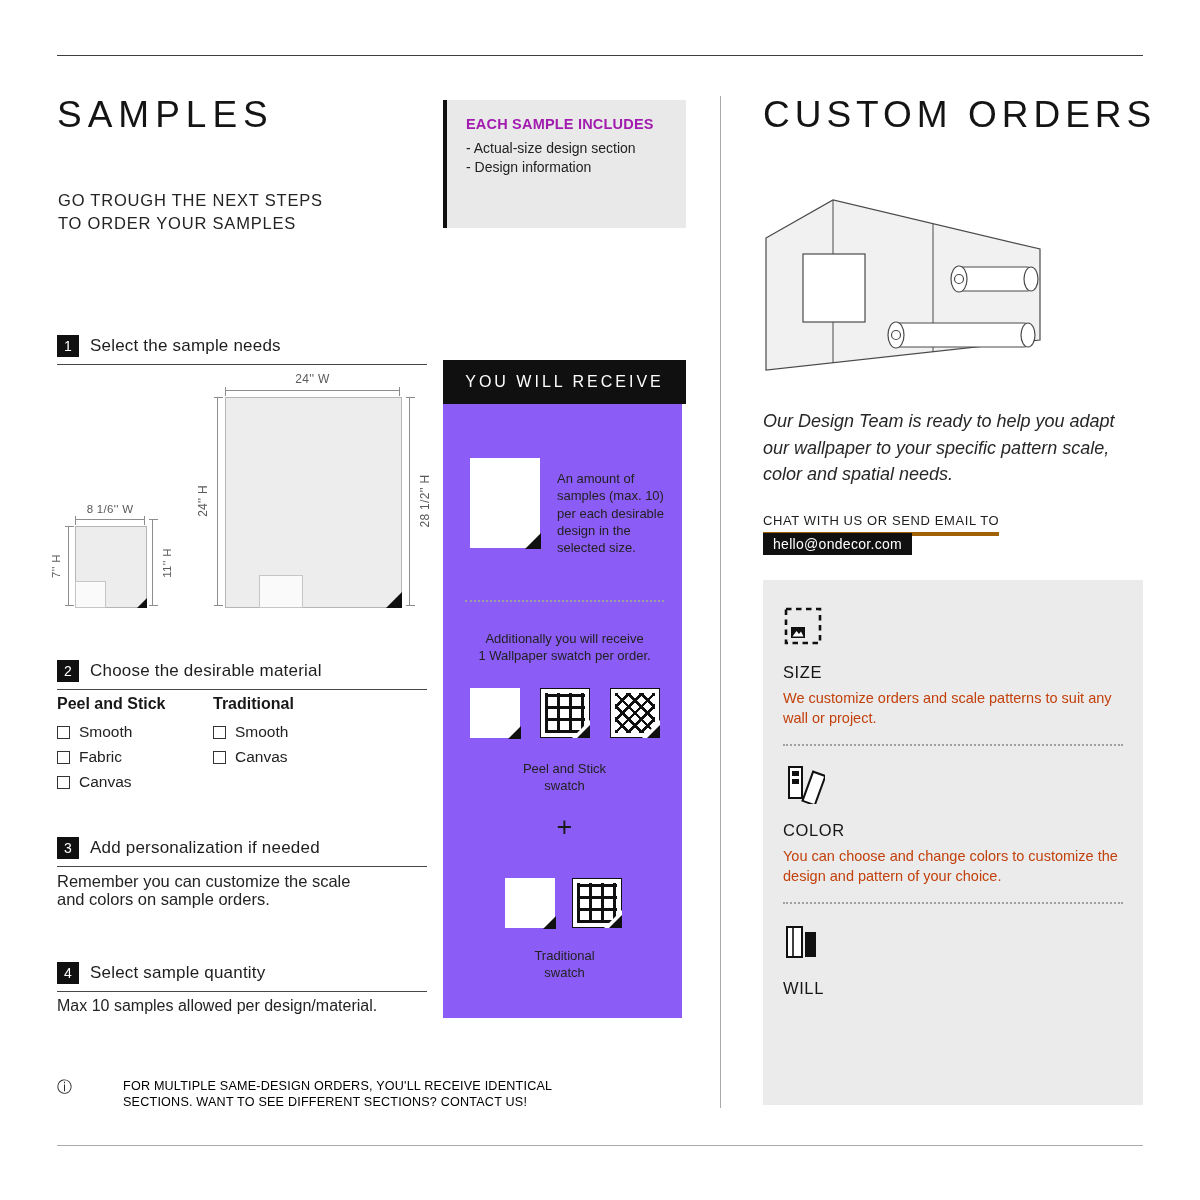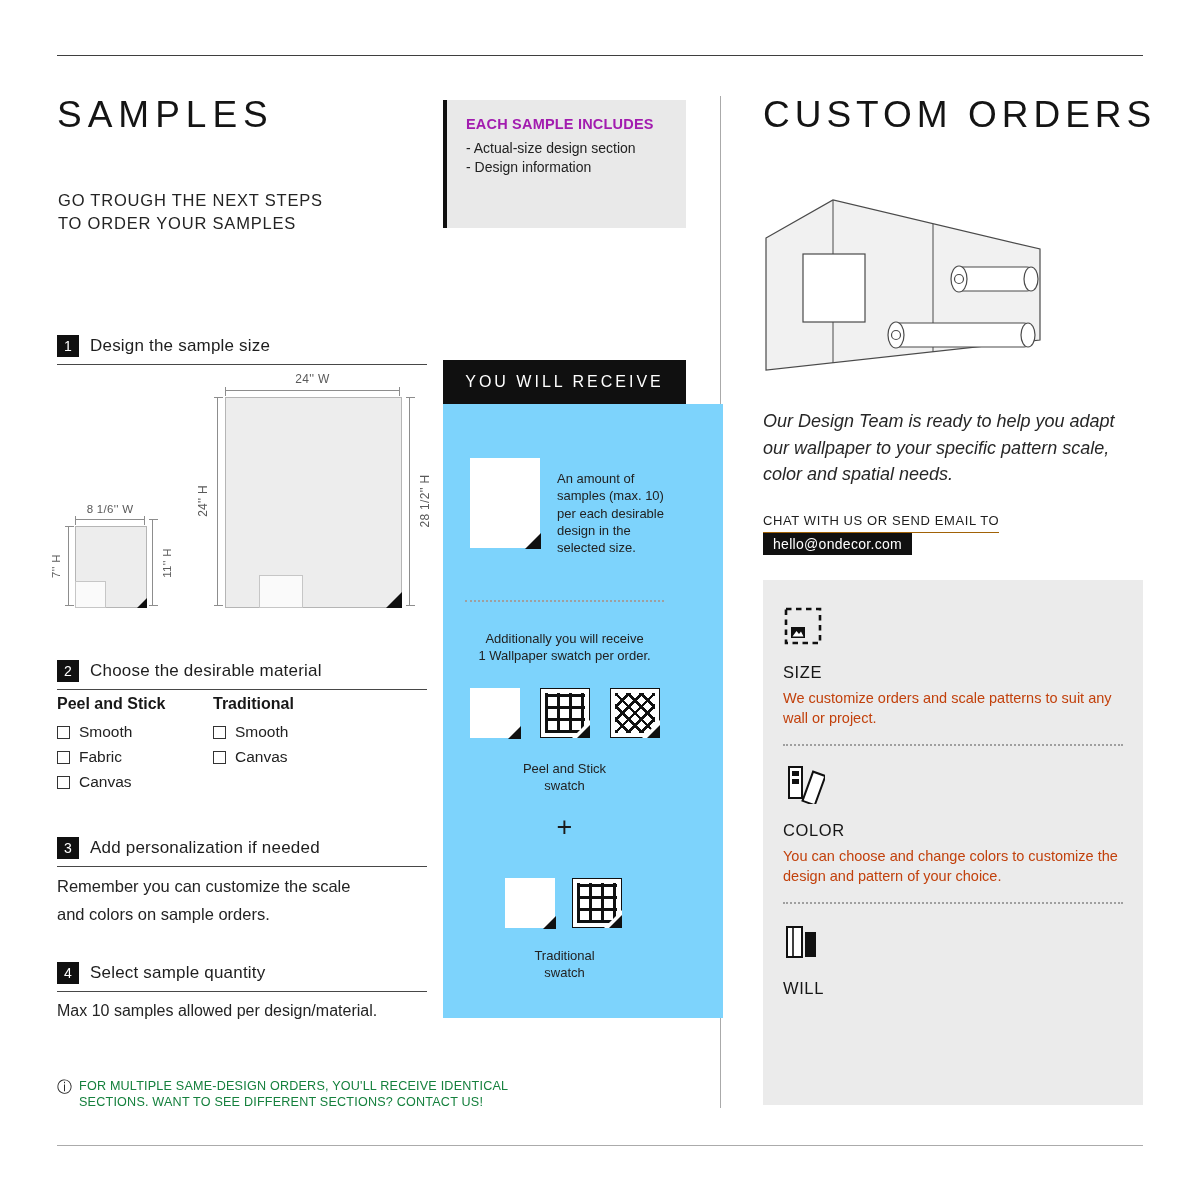--- a/index.html
+++ b/index.html
@@ -37,53 +37,53 @@
   .dim-v::after{bottom:0;}
   .dim-label{position:absolute;font-size:12px;color:#5a5a5a;letter-spacing:0.3px;}
   .dim-label.h{text-align:center;}
   .dim-label.sm{font-size:11.5px;}
   .dim-label.v{transform:translate(-50%,-50%) rotate(-90deg);white-space:nowrap;}
 
   .mat-title{font-size:16px;font-weight:700;margin-bottom:10px;color:#181818;}
   .mat-opt{display:flex;align-items:center;gap:9px;margin-bottom:7px;font-size:15.5px;color:#222;}
   .checkbox{width:11px;height:11px;border:1.2px solid #333;background:#fff;flex:0 0 11px;display:inline-block;}
 
-  .note{font-size:16.5px;line-height:28px;color:#242424;}
+  .note{font-size:16.5px;line-height:18px;color:#242424;}
   .note.small{font-size:16px;}
 
   .footer-note{display:flex;gap:7px;align-items:flex-start;}
   .info-icon{font-size:15px;line-height:16px;color:#222;}
-  .footer-text{font-size:12.6px;line-height:15.5px;letter-spacing:0.2px;color:#15803d;}
+  .footer-text{font-size:12.6px;line-height:15.5px;letter-spacing:0.2px;color:#000000;margin-left:44px;}
 
   .includes-box{position:absolute;left:443px;top:100px;width:243px;min-height:128px;background:#e9e9e9;
                 border-left:4px solid #101010;padding:16px 14px 14px 19px;box-sizing:border-box;}
   .includes-title{font-size:14.5px;font-weight:700;letter-spacing:0.2px;margin-bottom:7px;color:#a21caf;}
   .includes-item{font-size:14px;line-height:19px;color:#222;padding-left:9px;text-indent:-9px;}
 
   .receive-header{position:absolute;left:443px;top:360px;width:243px;height:44px;background:#101010;color:#ffffff;
                   display:flex;align-items:center;justify-content:center;font-size:16px;letter-spacing:3px;}
-  .receive-panel{position:absolute;left:443px;top:404px;width:280px;height:614px;background:#7dd3fc;}
+  .receive-panel{position:absolute;left:443px;top:404px;width:239px;height:614px;background:#8b5cf6;}
   .sample-icon{position:absolute;left:27px;top:54px;width:70px;height:90px;background:#ffffff;}
   .sample-icon .fold{border-bottom-width:16px;border-left-width:16px;}
   .receive-text{position:absolute;font-size:13px;line-height:17.3px;color:#222;}
   .dotline{position:absolute;border-top:2px dotted #9f9f9f;}
   .swatch{position:absolute;width:50px;height:50px;background:#ffffff;}
   .swatch.bordered{border:1.5px solid #101010;box-sizing:border-box;}
   .swatch .pattern{position:absolute;inset:4px;}
   .pattern.grid{background-image:repeating-linear-gradient(0deg,#101010 0 3px,transparent 3px 12px),
                                  repeating-linear-gradient(90deg,#101010 0 3px,transparent 3px 12px);}
   .pattern.cross{background-image:repeating-linear-gradient(45deg,#101010 0 2.6px,transparent 2.6px 9px),
                                   repeating-linear-gradient(-45deg,#101010 0 2.6px,transparent 2.6px 9px);}
   .swatch .fold{border-bottom-width:13px;border-left-width:13px;}
   .swatch .fold.white{border-bottom-width:18px;border-left-width:18px;}
   .swatch-label{position:absolute;left:8px;width:227px;text-align:center;font-size:13px;line-height:17px;color:#222;}
   .plus-sign{position:absolute;left:0;width:243px;text-align:center;font-size:27px;font-weight:300;color:#1a1a1a;}
 
   .right-intro{font-size:18px;line-height:26.5px;color:#262626;font-style:italic;}
-  .contact-label{font-size:13px;letter-spacing:0.6px;color:#1d1d1d;border-bottom:1px solid #a16207;
+  .contact-label{font-size:13px;letter-spacing:0.6px;color:#1d1d1d;border-bottom:4px solid #a16207;
                  padding-bottom:4px;display:inline-block;}
   .email-badge{display:inline-block;background:#101010;color:#fff;font-size:14px;padding:3px 10px;letter-spacing:0.3px;}
 
   .features-panel{position:absolute;left:763px;top:580px;width:380px;height:525px;background:#ebebeb;
                   padding:26px 20px 18px 20px;box-sizing:border-box;}
   .feature-title{font-size:16.5px;letter-spacing:0.6px;margin-top:13px;margin-bottom:7px;color:#161616;}
   .feature-text{font-size:14.5px;line-height:19.5px;color:#c2410c;max-width:345px;}
   .feature-divider{border-top:2px dotted #9f9f9f;margin:16px 0;}
 </style>
 </head>
@@ -92,21 +92,21 @@
 <div class="rule top" style="top:55px"></div>
 <div class="rule bottom" style="top:1145px"></div>
 <div class="vdiv"></div>
 
 <h1 class="abs big-title" style="left:57px;top:94px">SAMPLES</h1>
 <div class="abs intro pre" style="left:58px;top:189px">GO TROUGH THE NEXT STEPS
 TO ORDER YOUR SAMPLES</div>
 
 <div class="abs step-row" style="left:57px;top:335px;width:370px">
   <span class="step-num">1</span>
-  <span class="step-label">Design the sample size</span>
+  <span class="step-label">Select the sample needs</span>
 </div>
 
 <div class="abs" style="left:57px;top:372px;width:380px;height:250px">
   <span class="dim-label h" style="left:168px;top:0;width:175px">24'' W</span>
   <span class="dim-h" style="left:168px;top:18px;width:175px"></span>
   <div class="paper" style="left:168px;top:25px;width:175px;height:209px">
     <span class="paper-inner" style="left:33px;bottom:-1px;width:42px;height:31px"></span>
     <span class="fold" style="border-bottom-width:16px;border-left-width:16px"></span>
   </div>
   <span class="dim-v" style="left:160px;top:25px;height:209px"></span>

